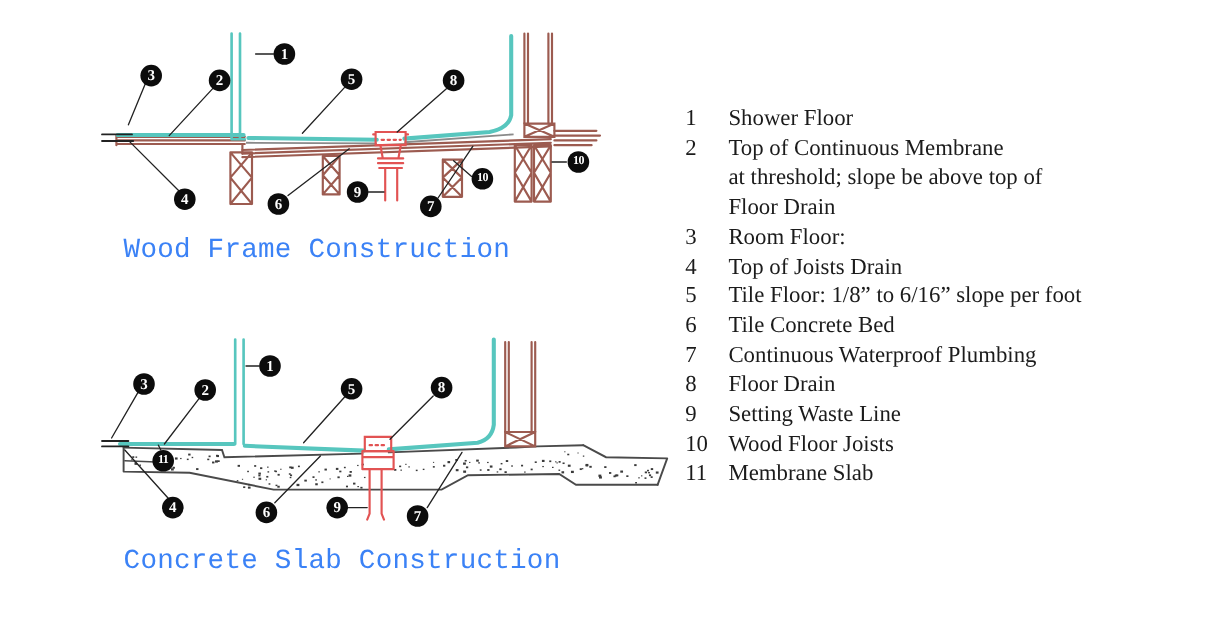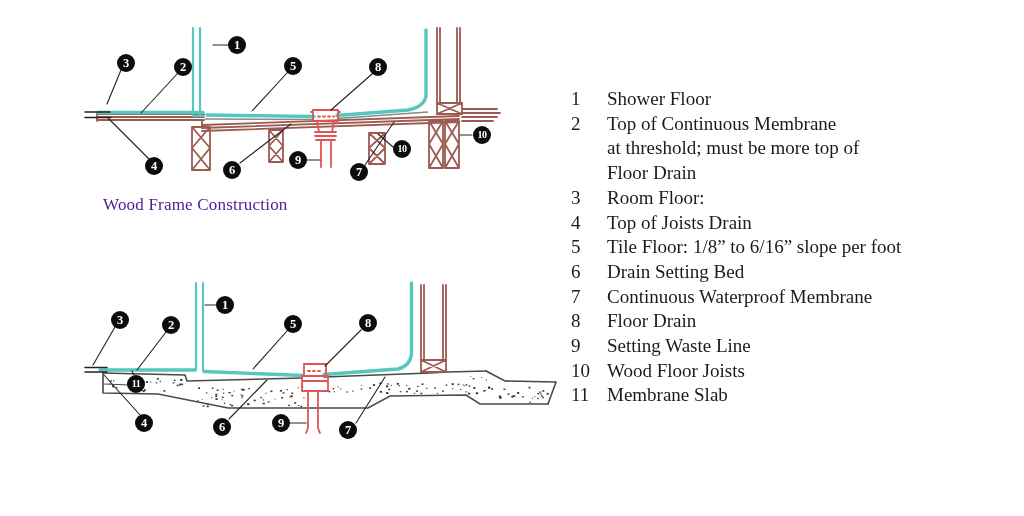--- a/index.html
+++ b/index.html
@@ -1,19 +1,19 @@
 <!DOCTYPE html>
 <html><head>
 <meta charset="utf-8">
 <style>
   html,body{margin:0;padding:0;background:#fff;}
   #app{position:relative;width:1024px;height:516px;background:#ffffff;overflow:hidden;
        font-family:"Liberation Serif","DejaVu Serif",serif;}
   #linework{position:absolute;left:0;top:0;}
-  .diagram-title{position:absolute;font-size:17px;color:#4c1d95;letter-spacing:.2px;white-space:nowrap;}
+  .diagram-title{position:absolute;font-size:23px;color:#3b82f6;letter-spacing:.2px;white-space:nowrap;font-family:Liberation Mono, monospace;}
   .callout{position:absolute;width:18px;height:18px;border-radius:50%;background:#0c0c0c;color:#fff;
            display:flex;align-items:center;justify-content:center;font-size:12.5px;font-weight:bold;
            line-height:1;user-select:none;}
   .callout.two{font-size:10px;letter-spacing:-0.5px;}
   #legend{position:absolute;left:571px;top:87px;width:440px;color:#1b1b1b;}
   .legend-row{display:grid;grid-template-columns:36px 1fr;font-size:19px;line-height:24.7px;}
   .legend-num{text-align:left;}
 </style>
 </head>
 <body>
@@ -275,20 +275,21 @@
         <path d="M134,375 L132,371"></path>
         <path d="M140,415 L104,375"></path>
         <path d="M229,419 L267,380"></path>
         <path d="M290,423 H306"></path>
         <path d="M356,423 L385,377"></path>
       </g>
     </g>
   </svg>
 
   <div class="diagram-title" style="left:103px;top:195px">Wood Frame Construction</div>
+  <div class="diagram-title" style="left:103px;top:454px">Concrete Slab Construction</div>
 
   <div id="callouts">
       <div class="callout" style="left: 228px; top: 36px;">1</div>
       <div class="callout" style="left: 117px; top: 54px;">3</div>
       <div class="callout" style="left: 174px; top: 58px;">2</div>
       <div class="callout" style="left: 284px; top: 57px;">5</div>
       <div class="callout" style="left: 369px; top: 58px;">8</div>
       <div class="callout" style="left: 145px; top: 157px;">4</div>
       <div class="callout" style="left: 223px; top: 161px;">6</div>
       <div class="callout" style="left: 289px; top: 151px;">9</div>
@@ -311,45 +312,45 @@
       <div class="legend-row">
         <span class="legend-num">1</span>
         <span>Shower Floor</span>
       </div>
       <div class="legend-row">
         <span class="legend-num">2</span>
         <span>Top of Continuous Membrane</span>
       </div>
       <div class="legend-row">
         <span class="legend-num"></span>
-        <span>at threshold; must be more top of</span>
+        <span>at threshold; slope be above top of</span>
       </div>
       <div class="legend-row">
         <span class="legend-num"></span>
         <span>Floor Drain</span>
       </div>
       <div class="legend-row">
         <span class="legend-num">3</span>
         <span>Room Floor:</span>
       </div>
       <div class="legend-row">
         <span class="legend-num">4</span>
         <span>Top of Joists Drain</span>
       </div>
       <div class="legend-row">
         <span class="legend-num">5</span>
         <span>Tile Floor: 1/8” to 6/16” slope per foot</span>
       </div>
       <div class="legend-row">
         <span class="legend-num">6</span>
-        <span>Drain Setting Bed</span>
+        <span>Tile Concrete Bed</span>
       </div>
       <div class="legend-row">
         <span class="legend-num">7</span>
-        <span>Continuous Waterproof Membrane</span>
+        <span>Continuous Waterproof Plumbing</span>
       </div>
       <div class="legend-row">
         <span class="legend-num">8</span>
         <span>Floor Drain</span>
       </div>
       <div class="legend-row">
         <span class="legend-num">9</span>
         <span>Setting Waste Line</span>
       </div>
       <div class="legend-row">

